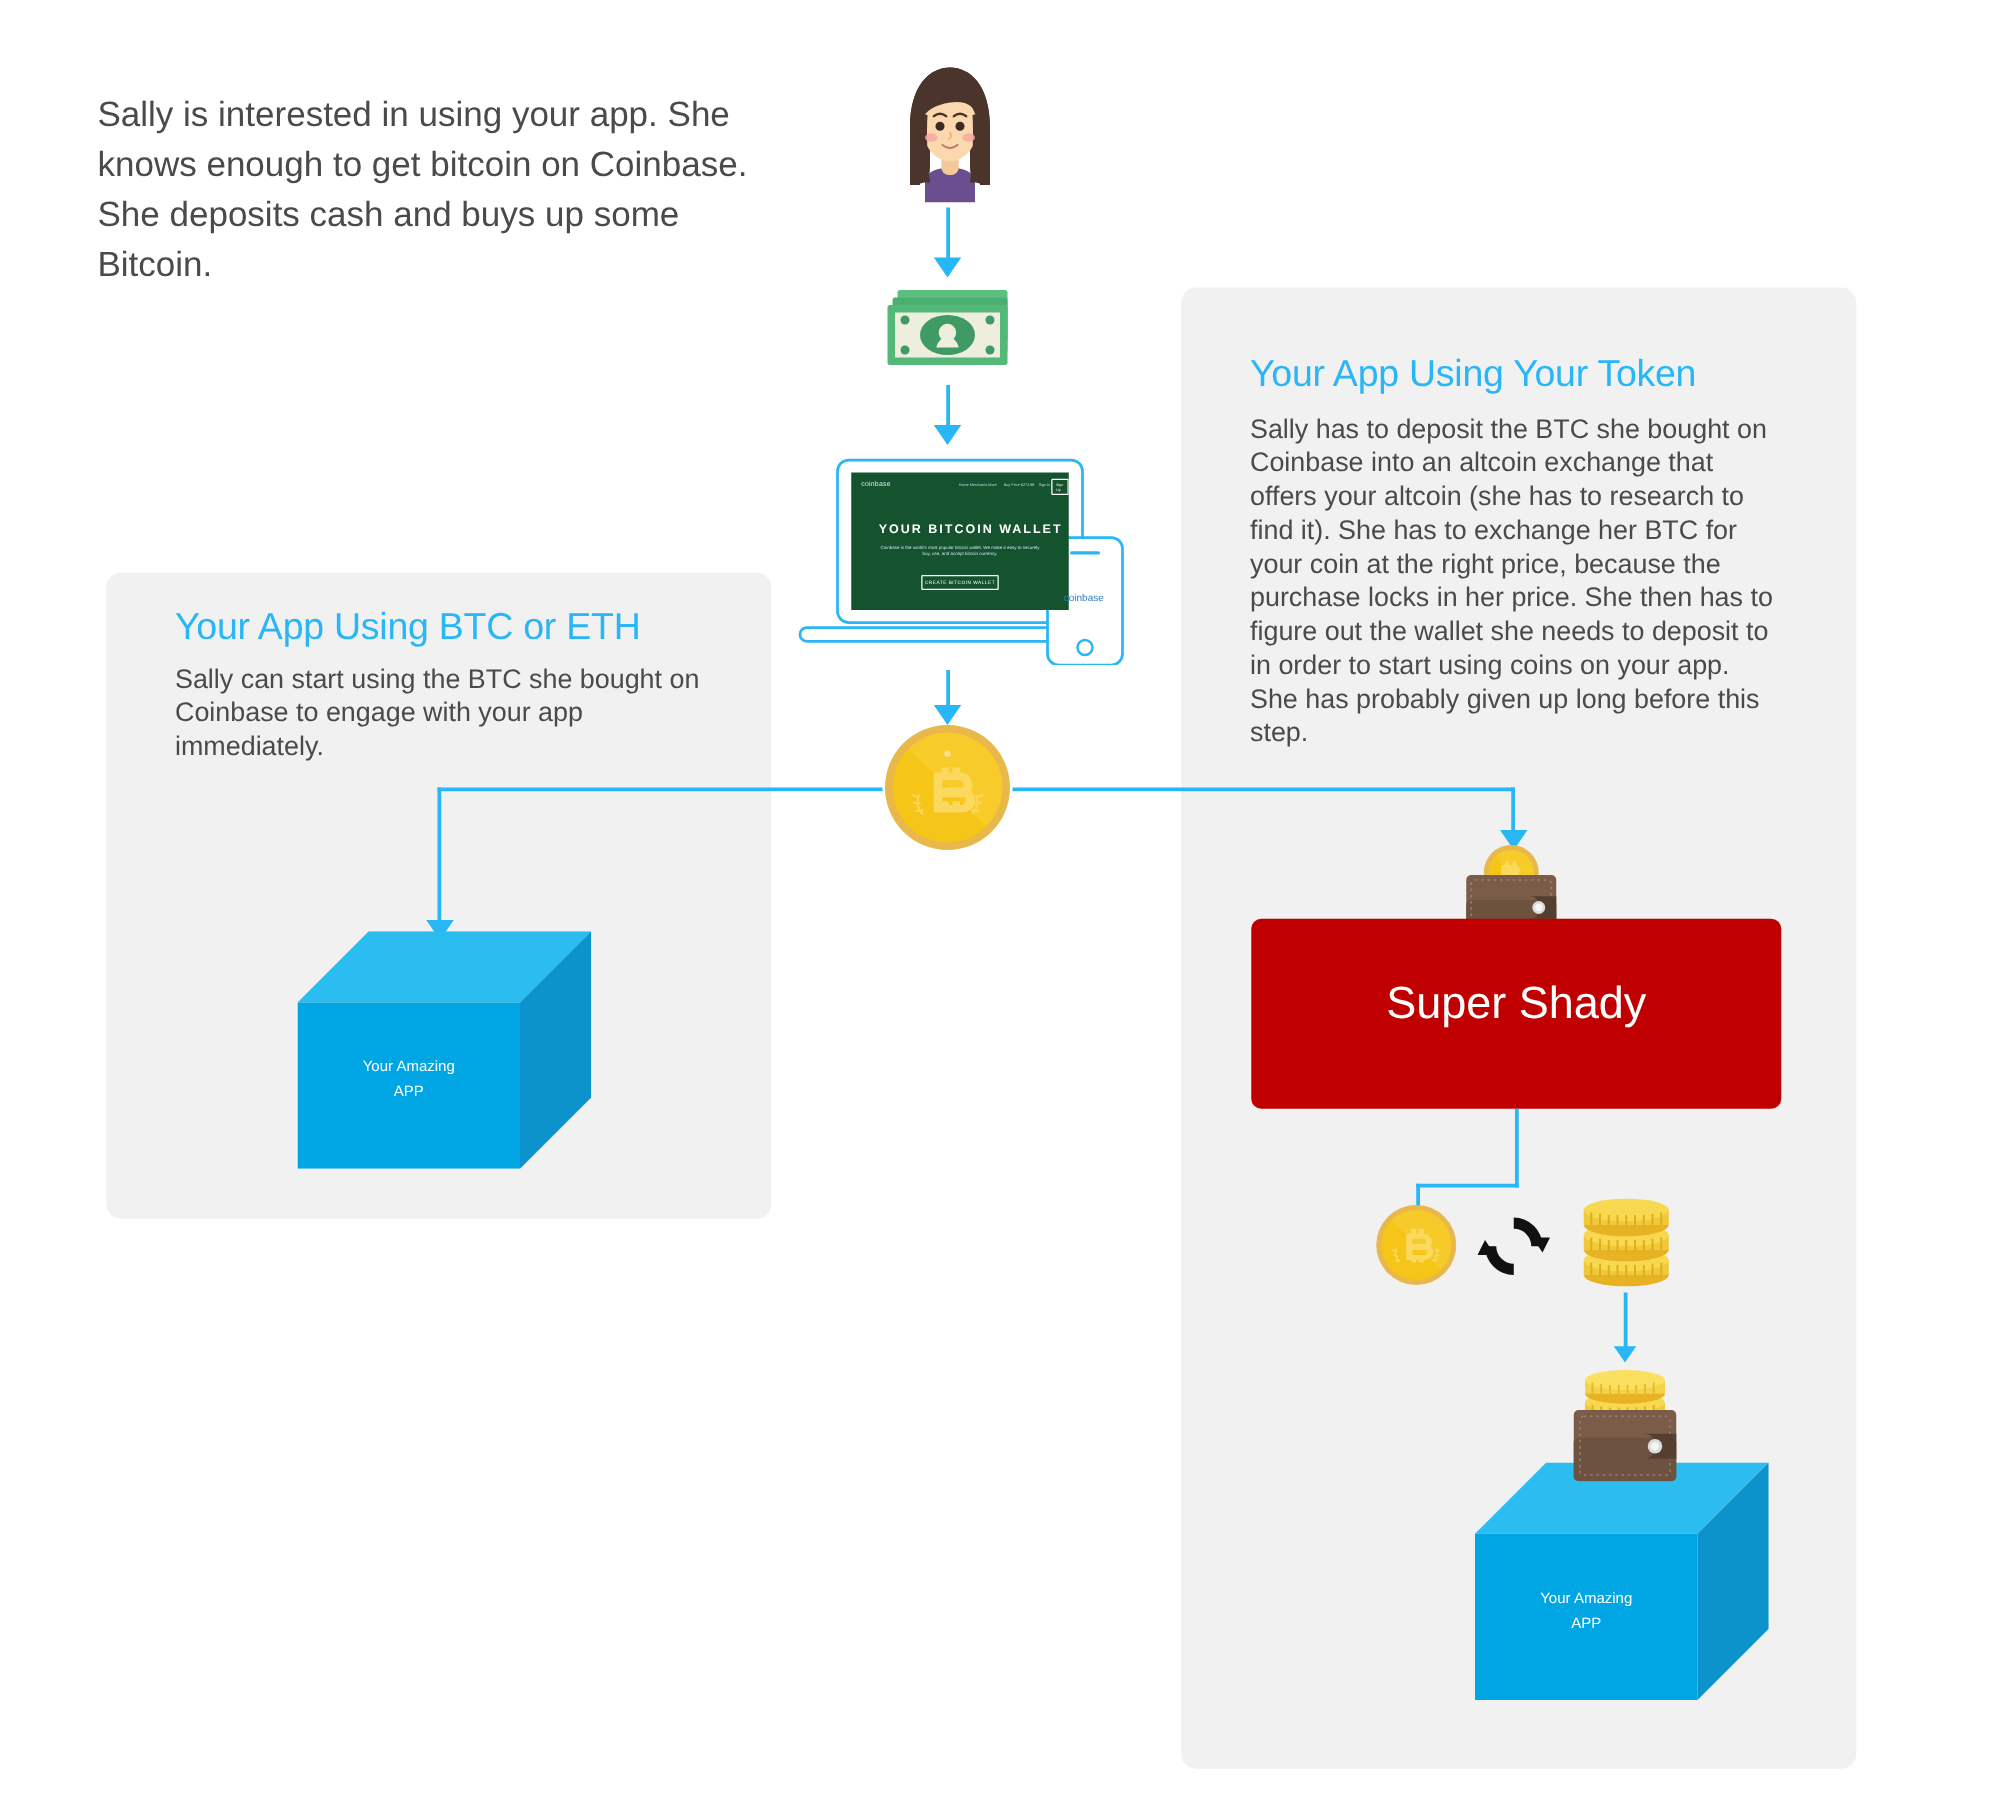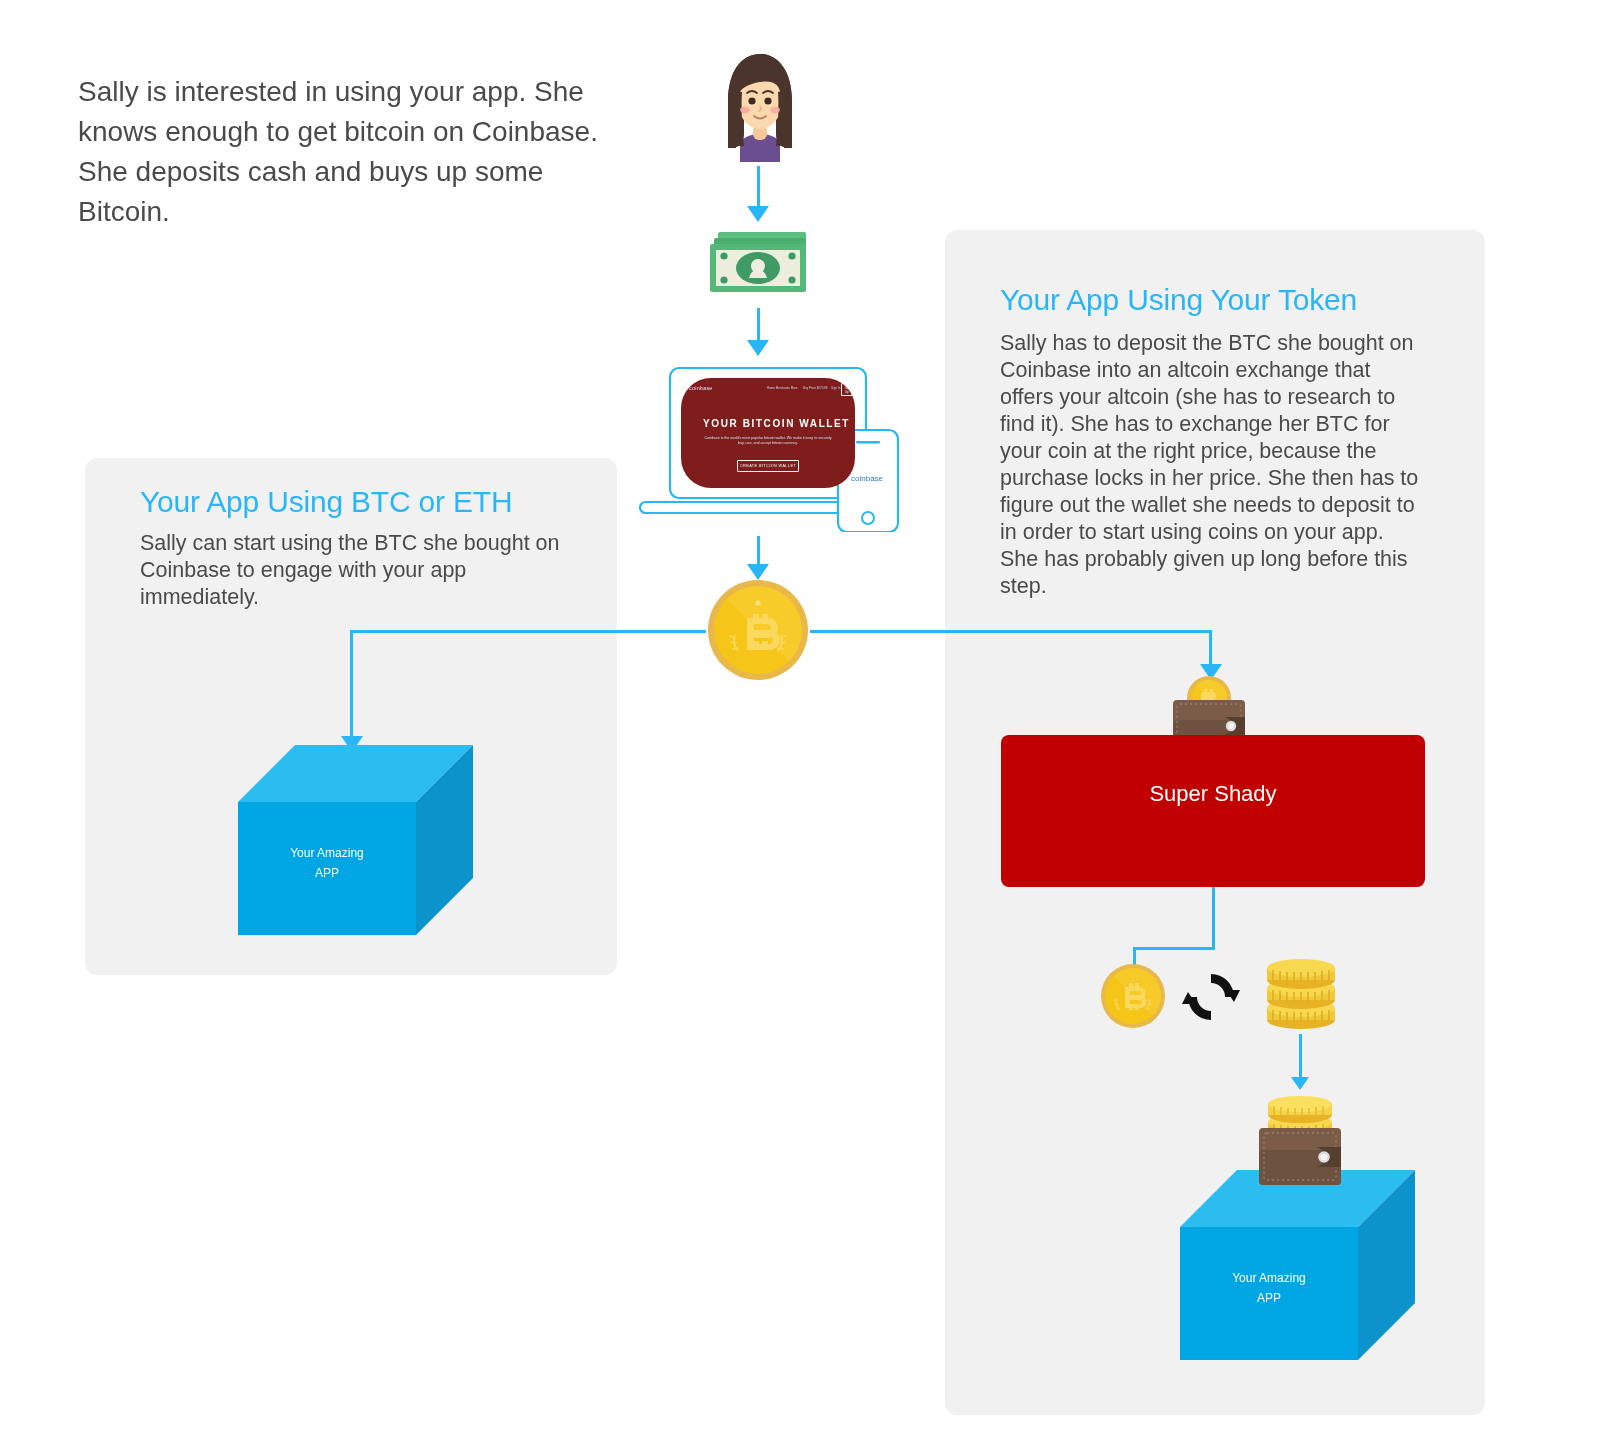--- a/index.html
+++ b/index.html
@@ -96,21 +96,21 @@
     font-size: 12px; line-height: 20px; width: 100%;
   }
 
   
   #redbox {
     position: absolute; left: 1001px; top: 735px; width: 424px; height: 152px;
     background: #c00000; border-radius: 8px;
   }
   #redbox .rb-line1 {
     position:absolute; left:0; right:0; top: 46px; text-align:center;
-    color:#fff; font-size: 22px; font-weight: 400;
+    color:#fff; font-size: 36px; font-weight: 400;
   }
   #redbox .rb-line2 {
     position:absolute; left:0; right:0; top: 80px; text-align:center;
     color:#fff; font-size: 28px; font-weight: bold; letter-spacing:.3px;
   }
 
   
   .wallet { position: absolute; }
 
   
@@ -194,21 +194,21 @@
 
     <svg viewBox="0 0 272 168" width="272" height="168" style="position:absolute;left:0;top:0;">
       <rect x="40" y="4" width="196" height="130" rx="9" fill="#ffffff" stroke="#29b6f6" stroke-width="2.2"></rect>
       <rect x="10" y="138" width="256" height="11" rx="5.5" fill="#ffffff" stroke="#29b6f6" stroke-width="2.2"></rect>
 
       <rect x="208" y="66" width="60" height="102" rx="9" fill="#ffffff" stroke="#29b6f6" stroke-width="2.2"></rect>
       <rect x="226" y="77" width="24" height="2.6" rx="1.3" fill="#29b6f6"></rect>
       <circle cx="238" cy="154" r="6" fill="#ffffff" stroke="#29b6f6" stroke-width="2"></circle>
     </svg>
 
-    <div style="position:absolute; left:51px; top:14px; width:174px; height:110px; background:#7f1d1d; overflow:hidden;border-radius:30px;">
+    <div style="position:absolute; left:51px; top:14px; width:174px; height:110px; background:#14532d; overflow:hidden;">
       <div class="lap-logo" style="left:8px; top:7px;">coinbase</div>
       <div class="lap-nav" style="left:86px; top:8px;">Home  Merchants  More</div>
       <div class="lap-nav" style="left:122px; top:8px;">Buy Price $273.88</div>
       <div class="lap-nav" style="left:150px; top:8px;">Sign In</div>
       <div class="lap-nav-btn" style="left:160px; top:5px;">Sign Up</div>
       <div class="lap-screen-text-title" style="left:22px; top:40px;">YOUR BITCOIN WALLET</div>
       <div class="lap-sub" style="left:21px; top:58px;">Coinbase is the world's most popular bitcoin wallet. We make it easy to securely buy, use, and accept bitcoin currency.</div>
       <div class="lap-btn" style="left:56px; top:82px;">CREATE BITCOIN WALLET</div>
     </div>
     <div class="phone-logo" style="left:221px; top:110px;">coinbase</div>

